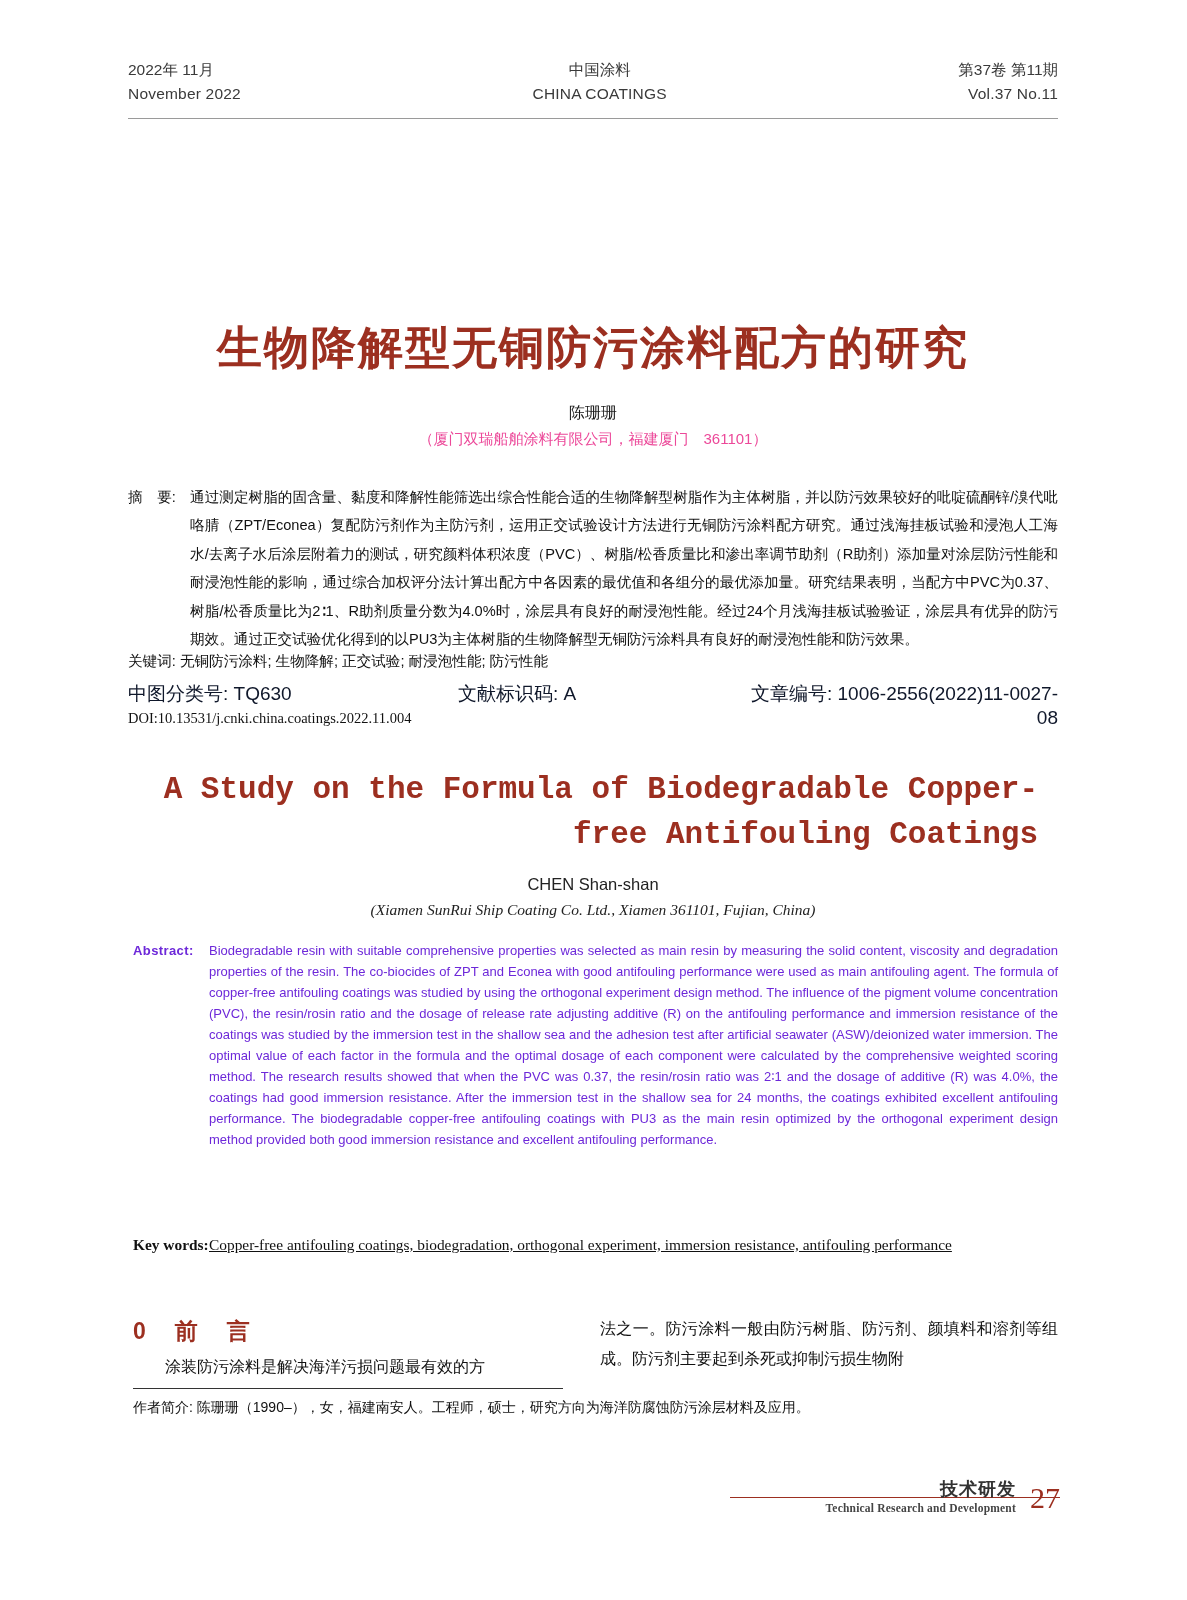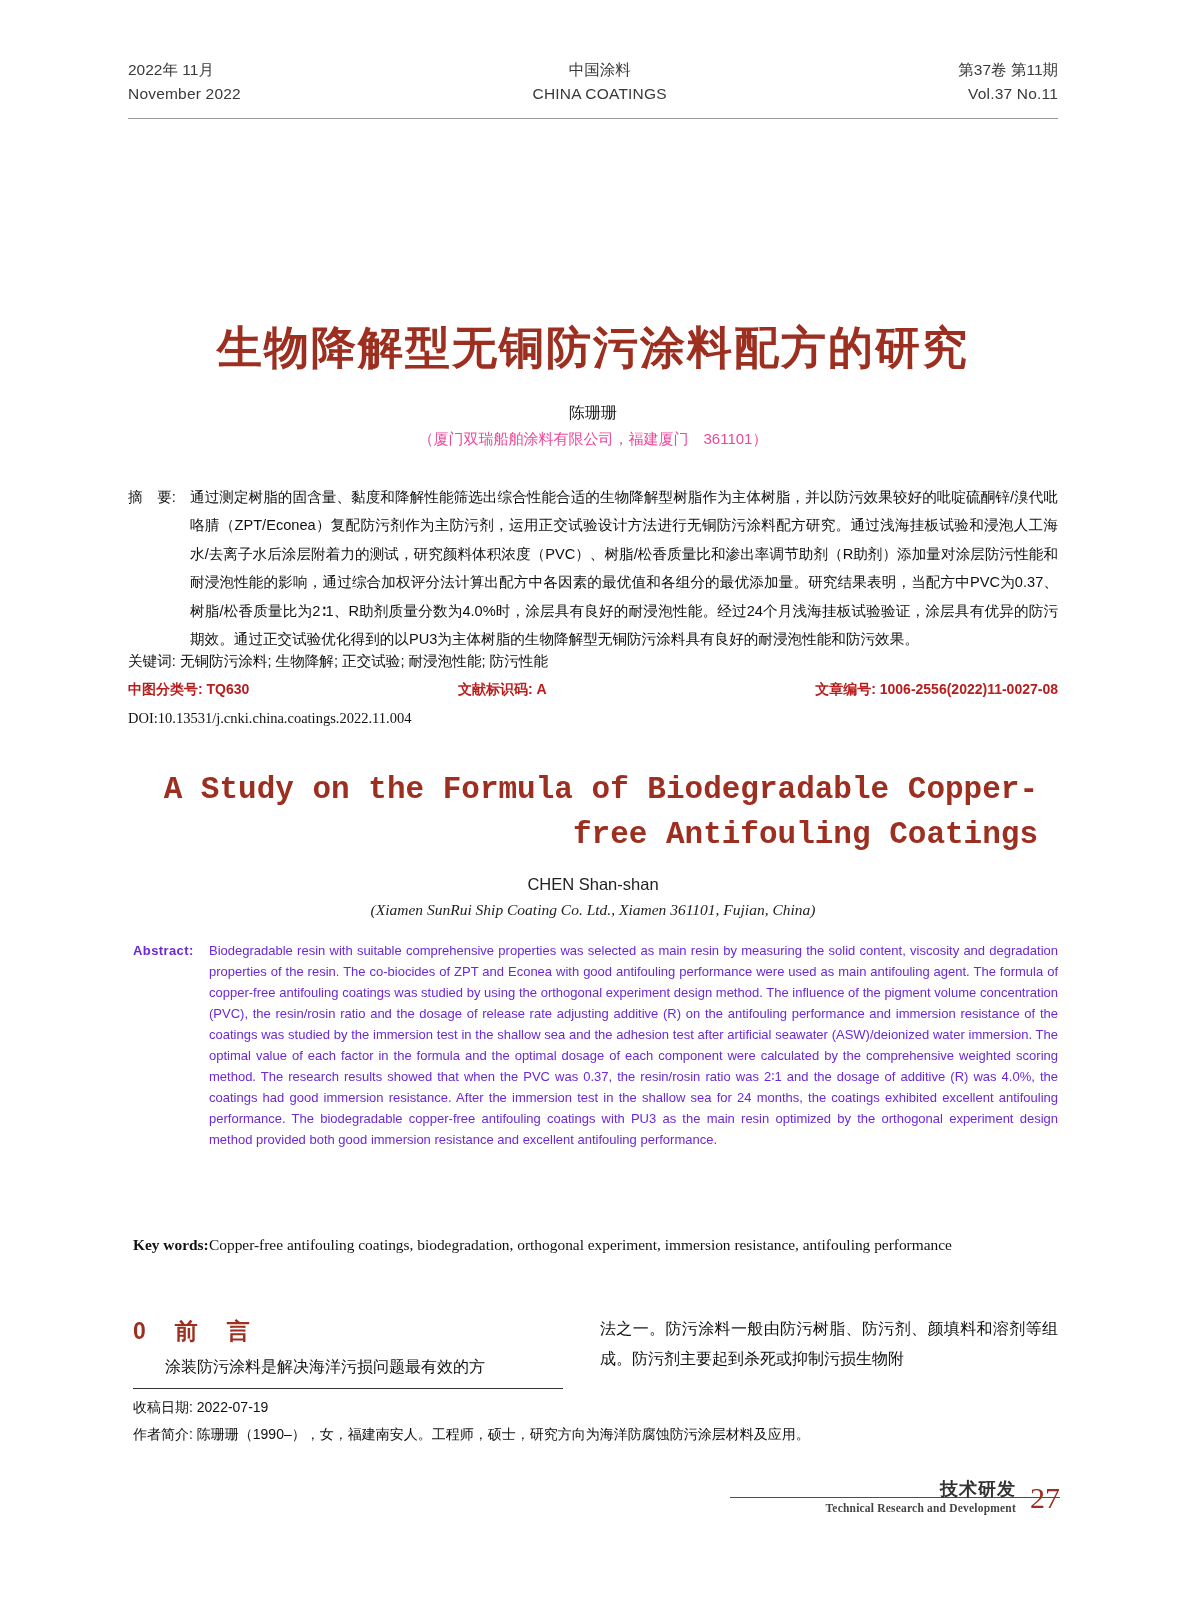--- a/index.html
+++ b/index.html
@@ -110,24 +110,23 @@
     font-family: "Liberation Sans", sans-serif;
     font-size: 14.6px;
     color: #111;
   }
   .zh-meta {
     position: absolute;
     left: 128px;
     top: 681px;
     width: 930px;
     font-family: "Liberation Sans", sans-serif;
-    font-size: 14px;
-    color: #b91c1c;
+    font-size: 19px;
+    color: #0f172a;
     display: flex;
-    font-weight: bold;
   }
   .zh-meta .m1 { width: 330px; }
   .zh-meta .m2 { width: 280px; }
   .zh-meta .m3 { flex: 1; text-align: right; }
   .doi {
     position: absolute;
     left: 128px;
     top: 710px;
     width: 930px;
     font-size: 14.5px;
@@ -191,20 +190,21 @@
   .en-abs-body { margin-left: 76px; }
   .en-keywords {
     position: absolute;
     left: 133px;
     top: 1233px;
     width: 925px;
     font-family: "Liberation Serif", serif;
     font-size: 15.4px;
     line-height: 1.62;
     color: #111;
+    text-decoration: underline;
   }
   .en-kw-label {
     float: left;
     width: 76px;
     font-weight: bold;
   }
   .en-kw-body { margin-left: 76px; }
 
   
   .sec-head {
@@ -360,21 +360,20 @@
   <div class="sec-head">0　前　言</div>
   <div class="col-left">
     <p>涂装防污涂料是解决海洋污损问题最有效的方</p>
   </div>
   <div class="col-right">
     <p>法之一。防污涂料一般由防污树脂、防污剂、颜填料和溶剂等组成。防污剂主要起到杀死或抑制污损生物附</p>
   </div>
 
   <div class="foot-rule"></div>
   <div class="footnotes">
-    <div>收稿日期: 2022-07-19</div>
     <div>作者简介: 陈珊珊（1990–），女，福建南安人。工程师，硕士，研究方向为海洋防腐蚀防污涂层材料及应用。</div>
   </div>
 
   <div class="footer-rule"></div>
   <div class="footer">
     <div class="footer-txt">
       <div class="footer-zh">技术研发</div>
       <div class="footer-en">Technical Research and Development</div>
     </div>
     <div class="footer-page">27</div>

